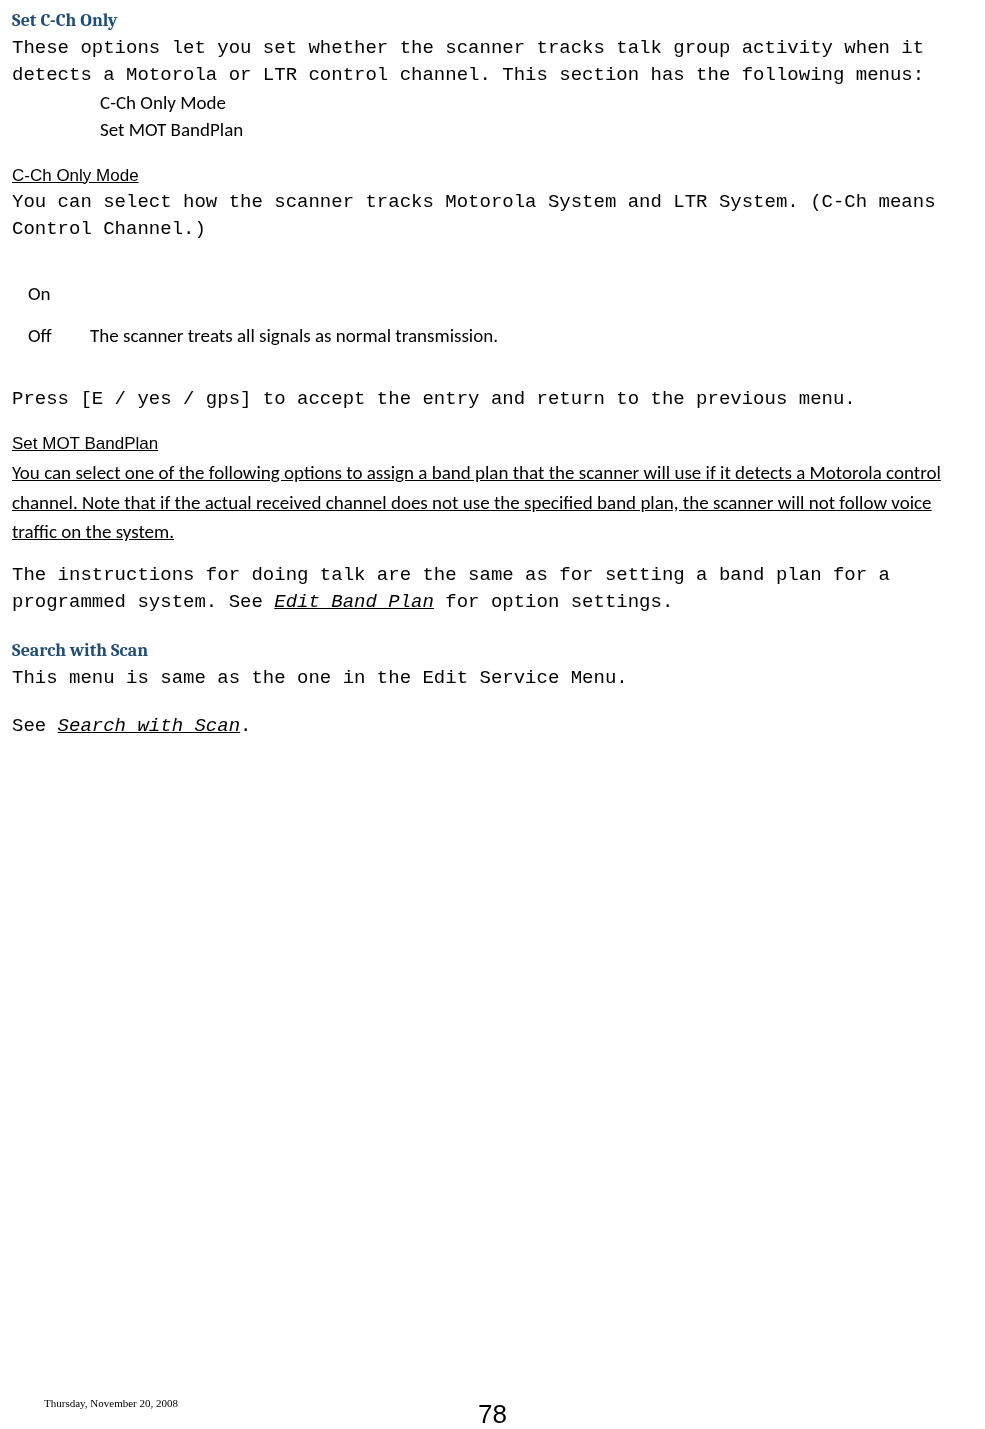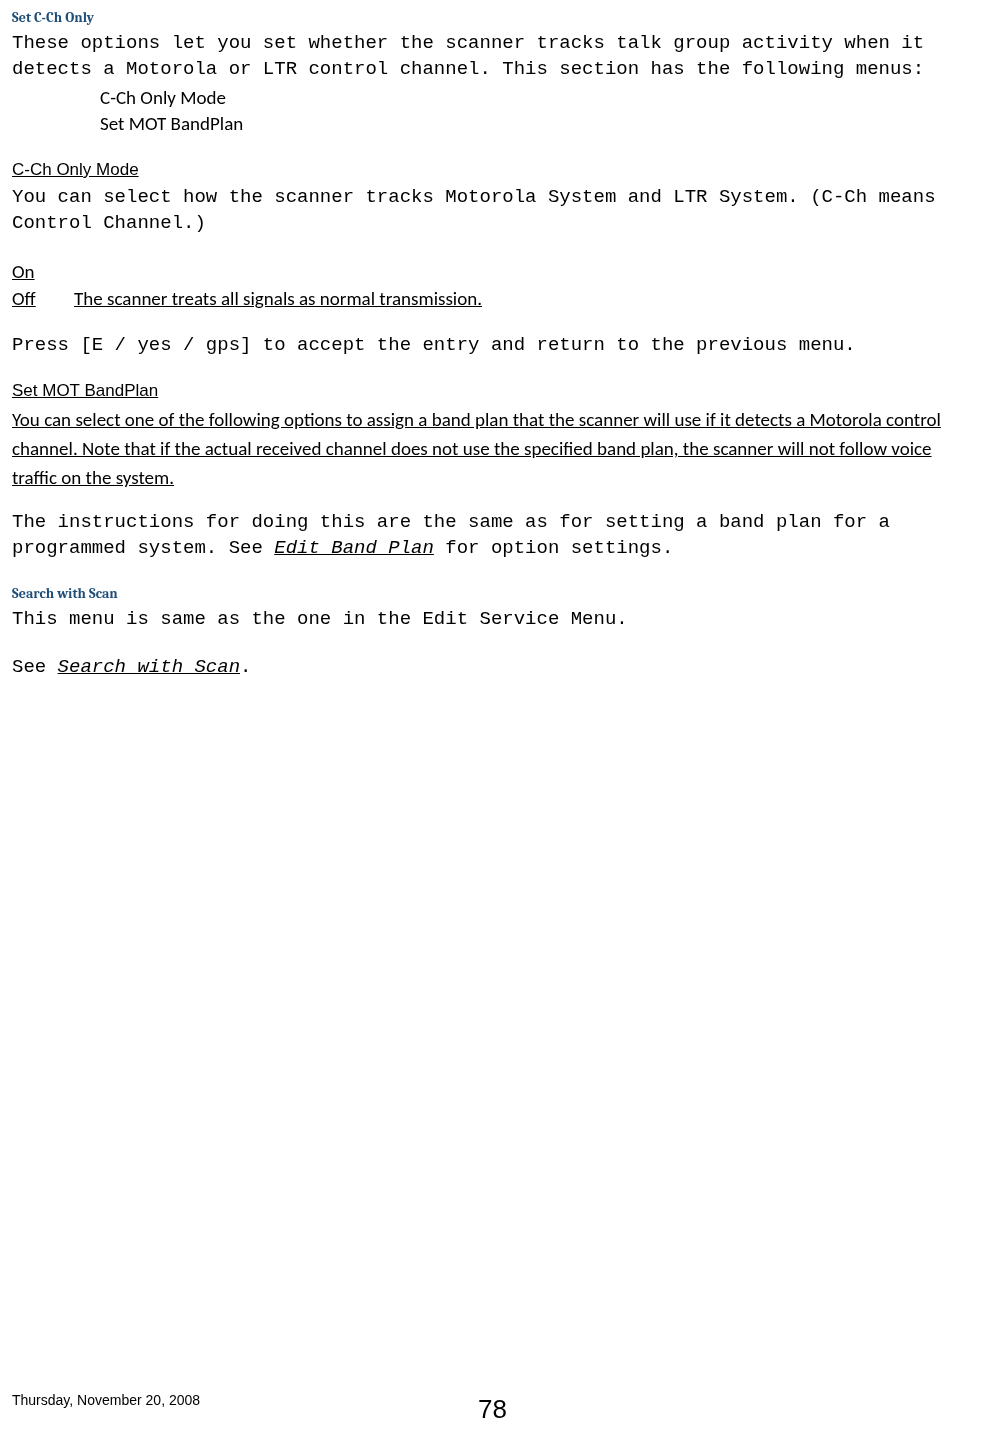--- a/index.html
+++ b/index.html
@@ -10,21 +10,21 @@
       padding: 8px 12px 20px 12px;
       color: #000;
       width: 985px;
       box-sizing: border-box;
       position: relative;
       min-height: 1429px;
     }
     .heading-blue {
       color: #1f4e79;
       font-family: Cambria, Georgia, serif;
-      font-size: 14px;
+      font-size: 18px;
       font-weight: bold;
       margin: 0 0 2px 0;
     }
     .body-text {
       margin: 0 0 2px 0;
       font-family: Liberation Mono, monospace;
     }
     .indent-list {
       margin: 0 0 0 88px;
     }
@@ -32,42 +32,42 @@
       font-family: Arial, Helvetica, sans-serif;
       font-size: 17px;
       text-decoration: underline;
       margin: 20px 0 2px 0;
     }
     .gap {
       height: 20px;
     }
     .option-row {
       display: flex;
-      margin: 0;
-      text-decoration: underline;
+      margin: 16px;
     }
     .option-label {
       width: 62px;
       flex-shrink: 0;
     }
     .underline-italic {
       text-decoration: underline;
       font-style: italic;
     }
     .footer {
       position: absolute;
       bottom: 18px;
       left: 12px;
       right: 12px;
       display: flex;
       align-items: baseline;
     }
     .footer-date {
-      font-family: Liberation Sans, sans-serif;
-      font-size: 14px;
+      font-family: Liberation Serif, serif;
+      font-size: 11px;
+      margin-left: 32px;
     }
     .footer-page {
       position: absolute;
       left: 50%;
       transform: translateX(-50%);
       font-family: Liberation Sans, sans-serif;
       font-size: 26px;
     }
     .spaced-para {
       margin: 0 0 6px 0;
@@ -101,21 +101,21 @@
 <div class="gap"></div>
 
 <p class="body-text">Press [E / yes / gps] to accept the entry and return to the previous menu.</p>
 
 <div class="sub-heading">Set MOT BandPlan</div>
 <p class="spaced-para">You can select one of the following options to assign a band plan that the scanner will use if it detects a Motorola control channel. Note that if the actual received channel does not use the specified band plan, the scanner will not follow voice traffic on the system.</p>
 
 <div style="height:10px"></div>
 
 <p class="body-text">
-  <span>The instructions for doing this are the same as for setting a band plan for a programmed system. See </span><span class="underline-italic">Edit Band Plan</span><span> for option settings.</span>
+  <span>The instructions for doing talk are the same as for setting a band plan for a programmed system. See </span><span class="underline-italic">Edit Band Plan</span><span> for option settings.</span>
 </p>
 
 <div class="gap"></div>
 
 <div class="heading-blue">Search with Scan</div>
 <p class="body-text">This menu is same as the one in the Edit Service Menu.</p>
 
 <div class="gap"></div>
 
 <p class="body-text">

